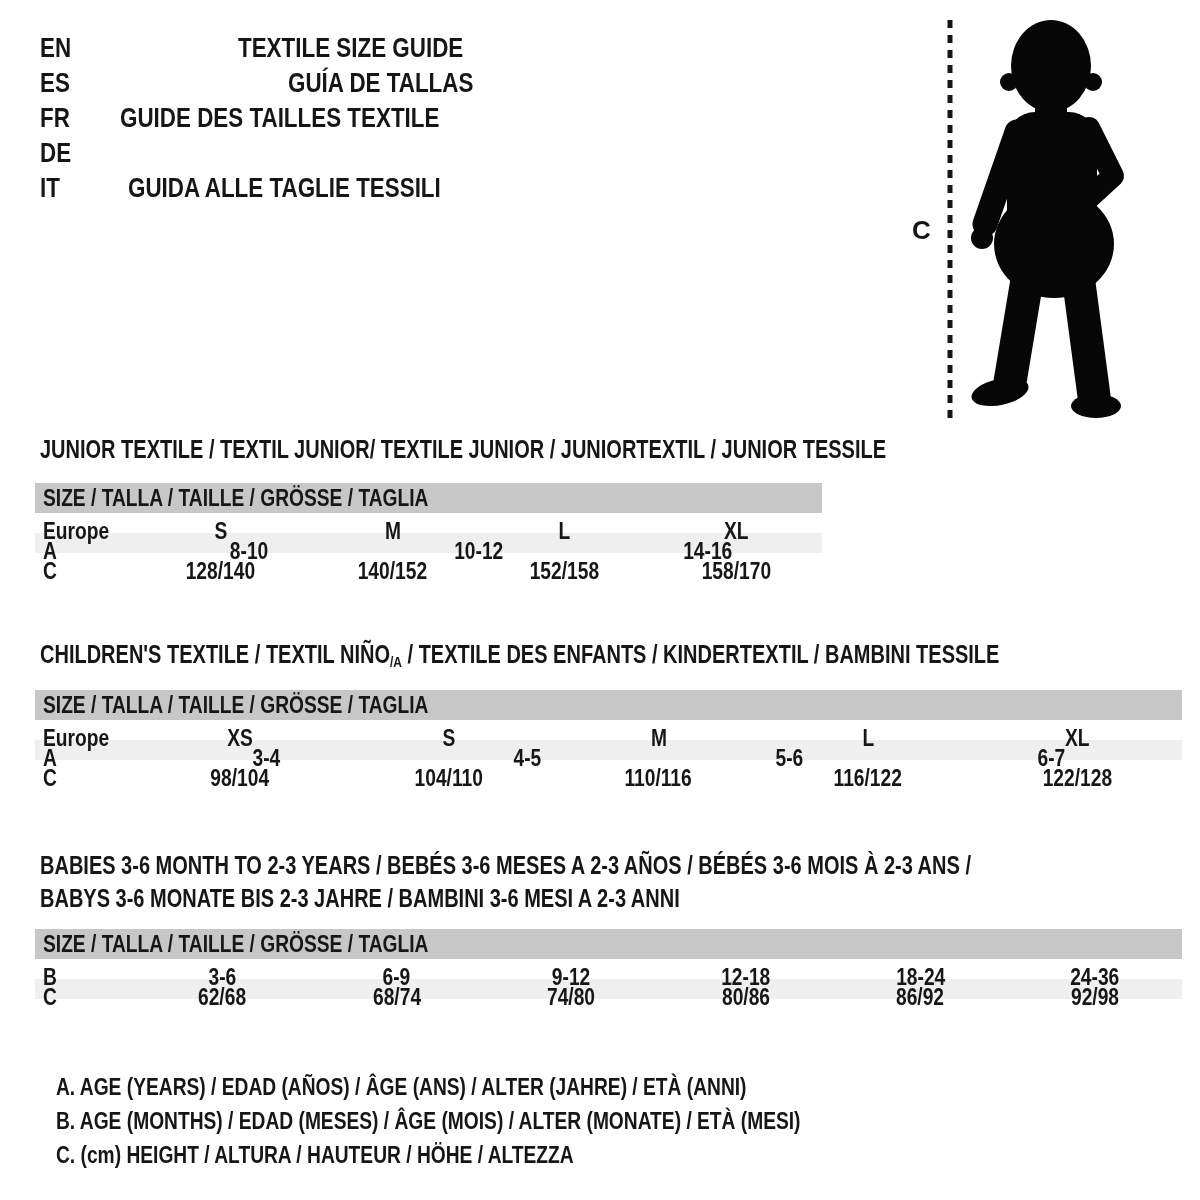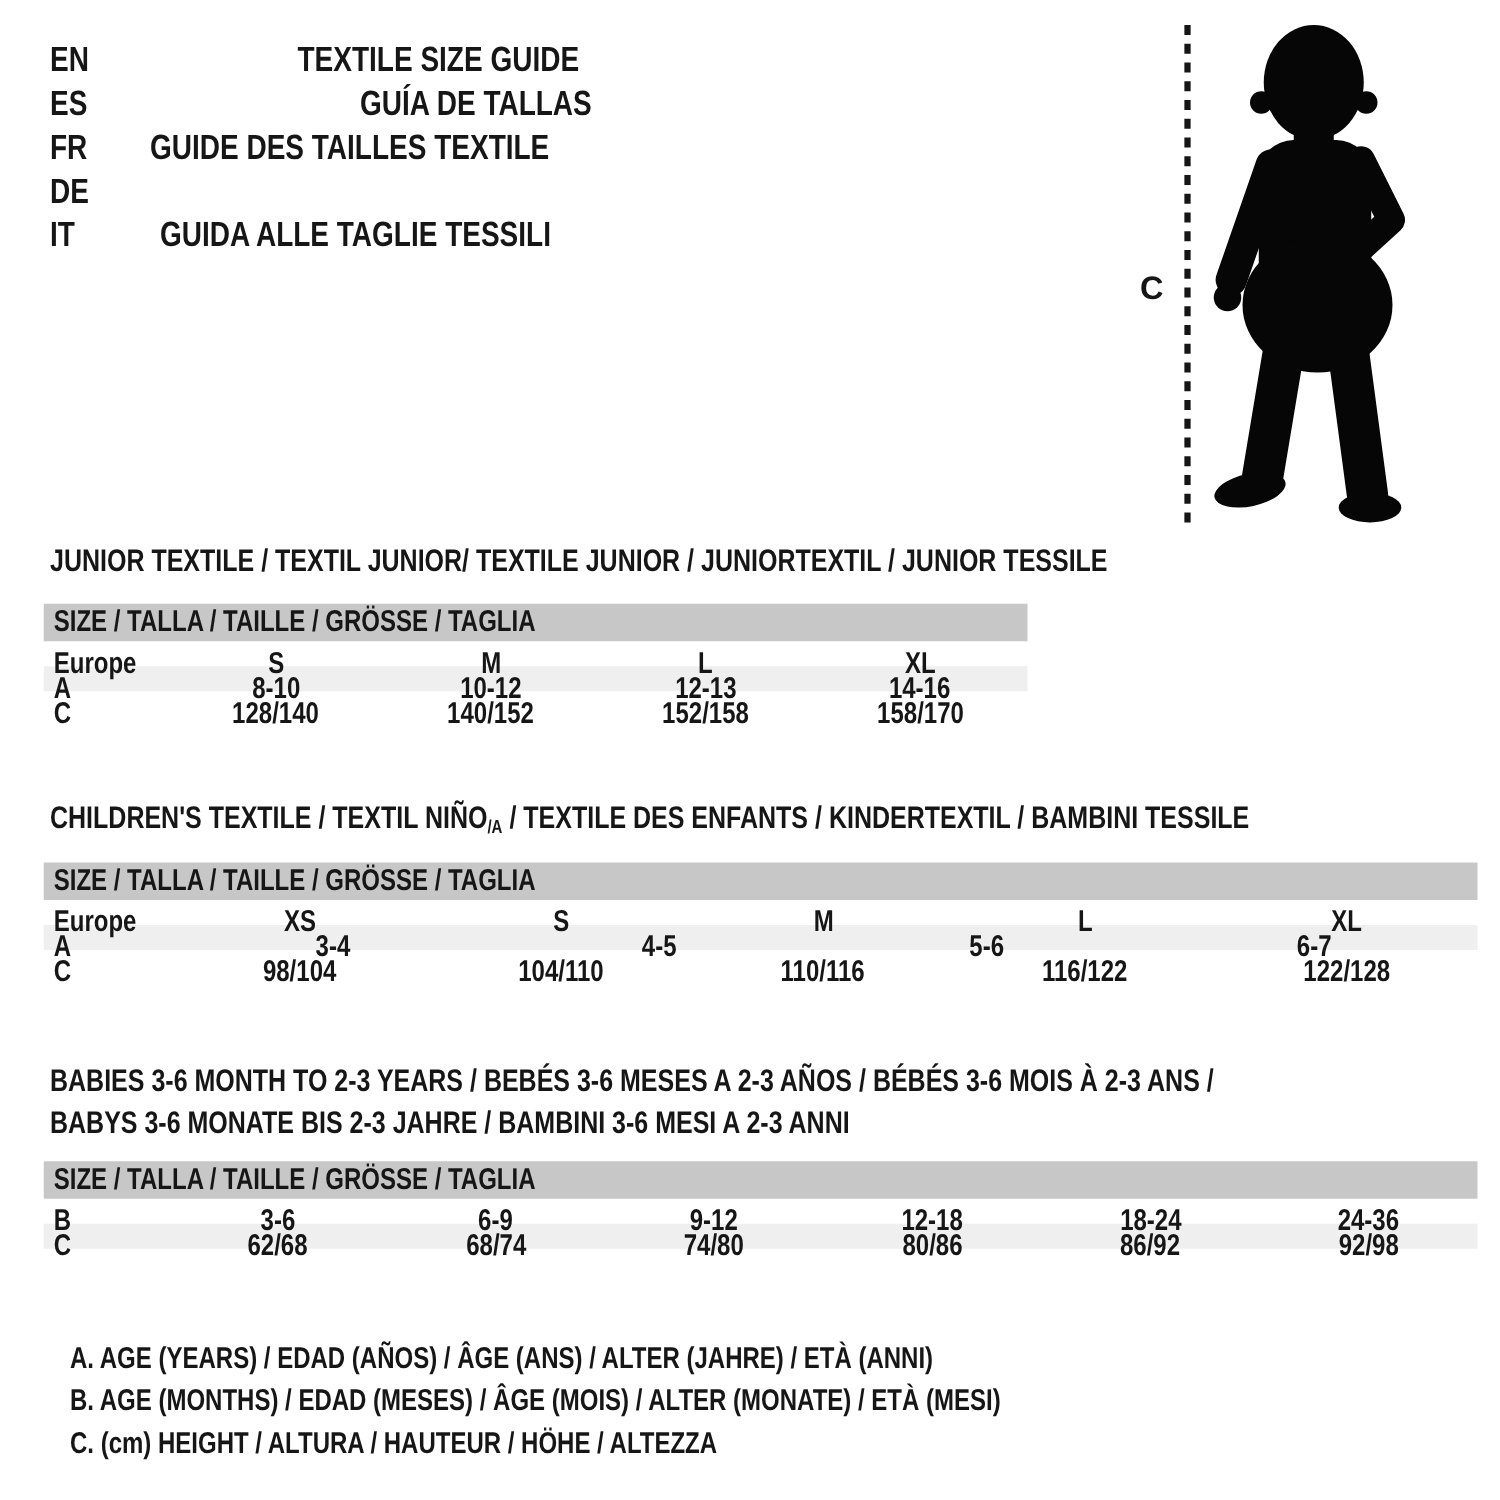--- a/index.html
+++ b/index.html
@@ -101,21 +101,20 @@
     <div class="tlabel"><span class="cond">Europe</span></div>
     <div class="tval"><span class="cx">S</span></div>
     <div class="tval"><span class="cx">M</span></div>
     <div class="tval"><span class="cx">L</span></div>
     <div class="tval"><span class="cx">XL</span></div>
   </div>
   <div class="trow stripe">
     <div class="tlabel"><span class="cond">A</span></div>
     <div class="tval"><span class="cx">8-10</span></div>
     <div class="tval"><span class="cx">10-12</span></div>
-    <div class="tval"><span class="cx">12-13</span></div>
     <div class="tval"><span class="cx">14-16</span></div>
   </div>
   <div class="trow">
     <div class="tlabel"><span class="cond">C</span></div>
     <div class="tval"><span class="cx">128/140</span></div>
     <div class="tval"><span class="cx">140/152</span></div>
     <div class="tval"><span class="cx">152/158</span></div>
     <div class="tval"><span class="cx">158/170</span></div>
   </div>
 </div>

